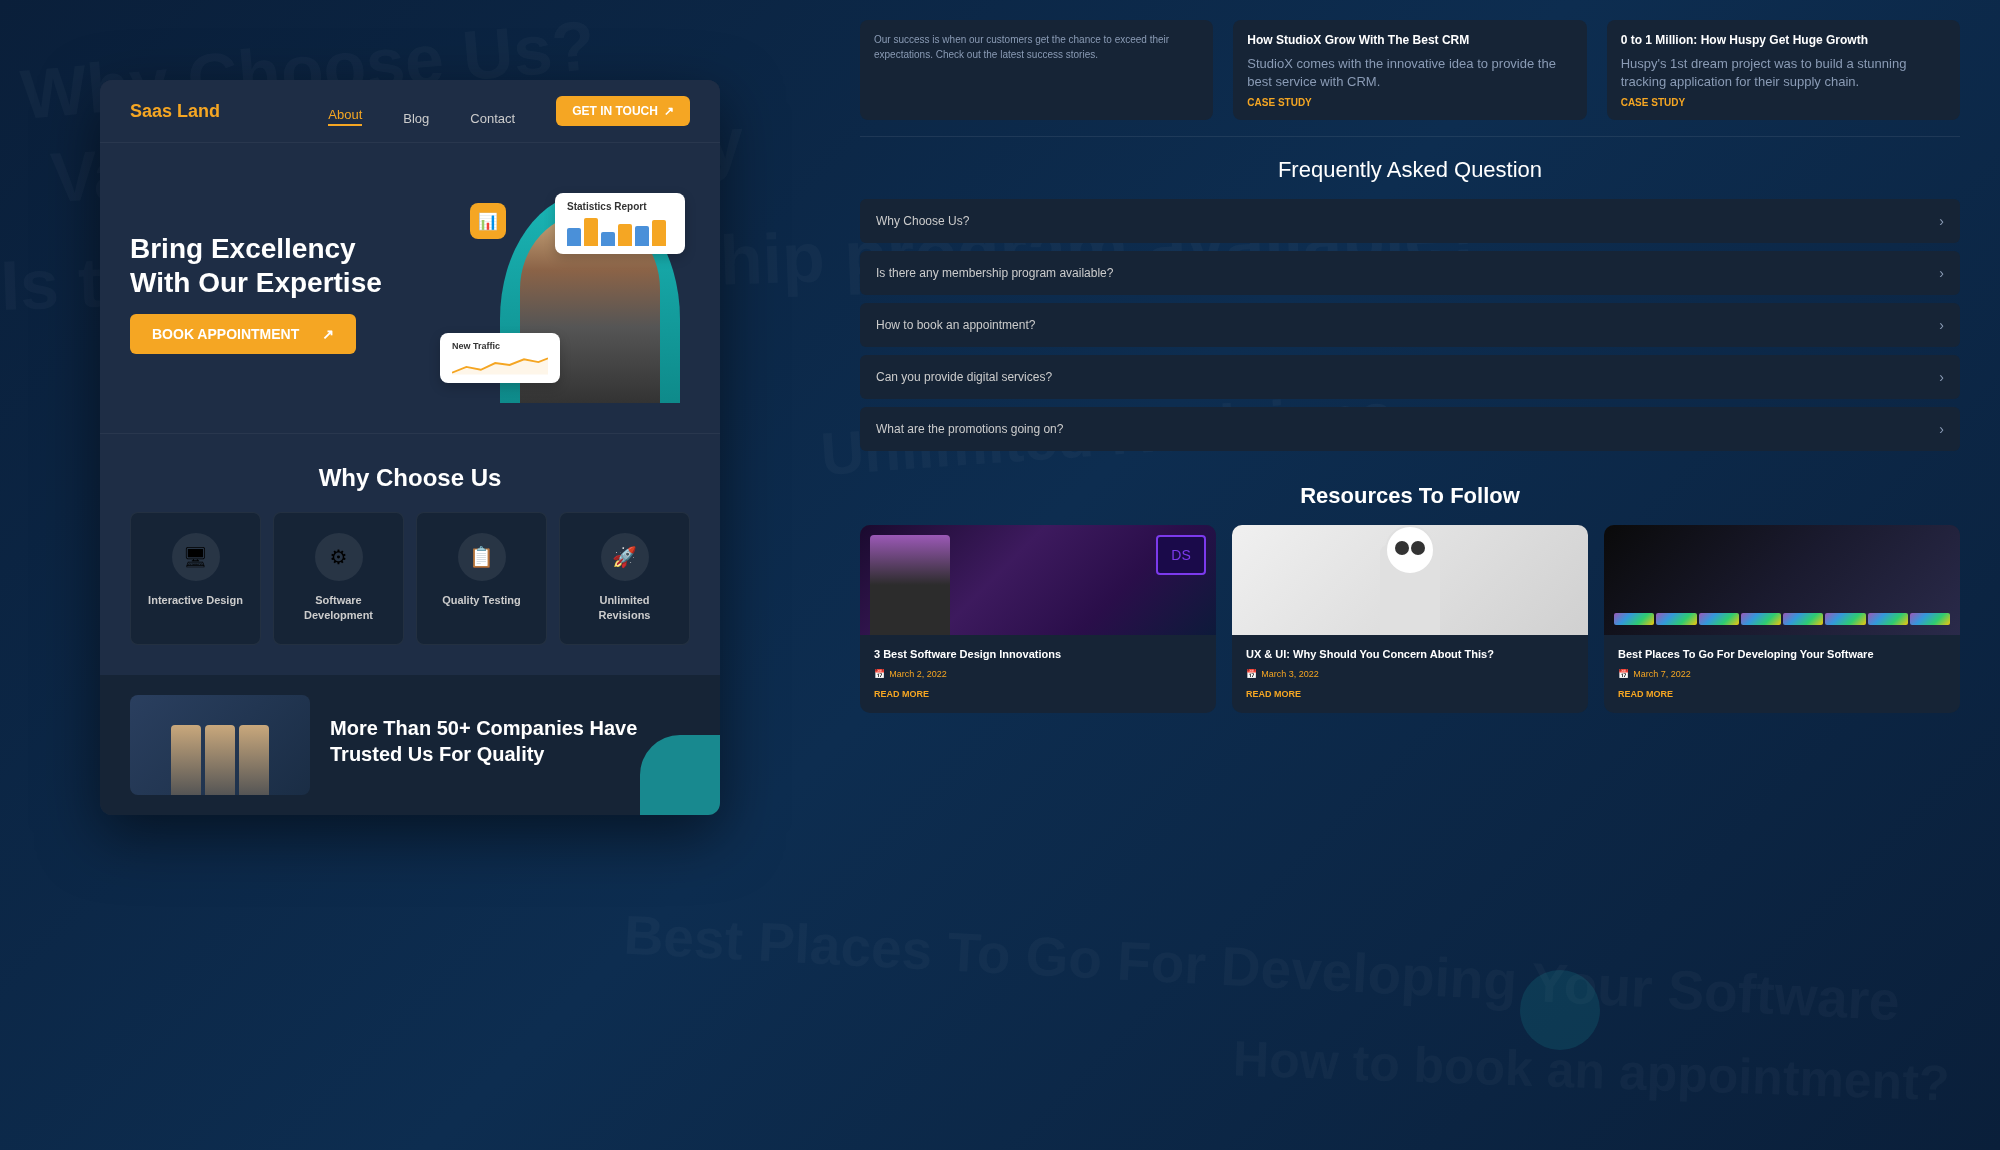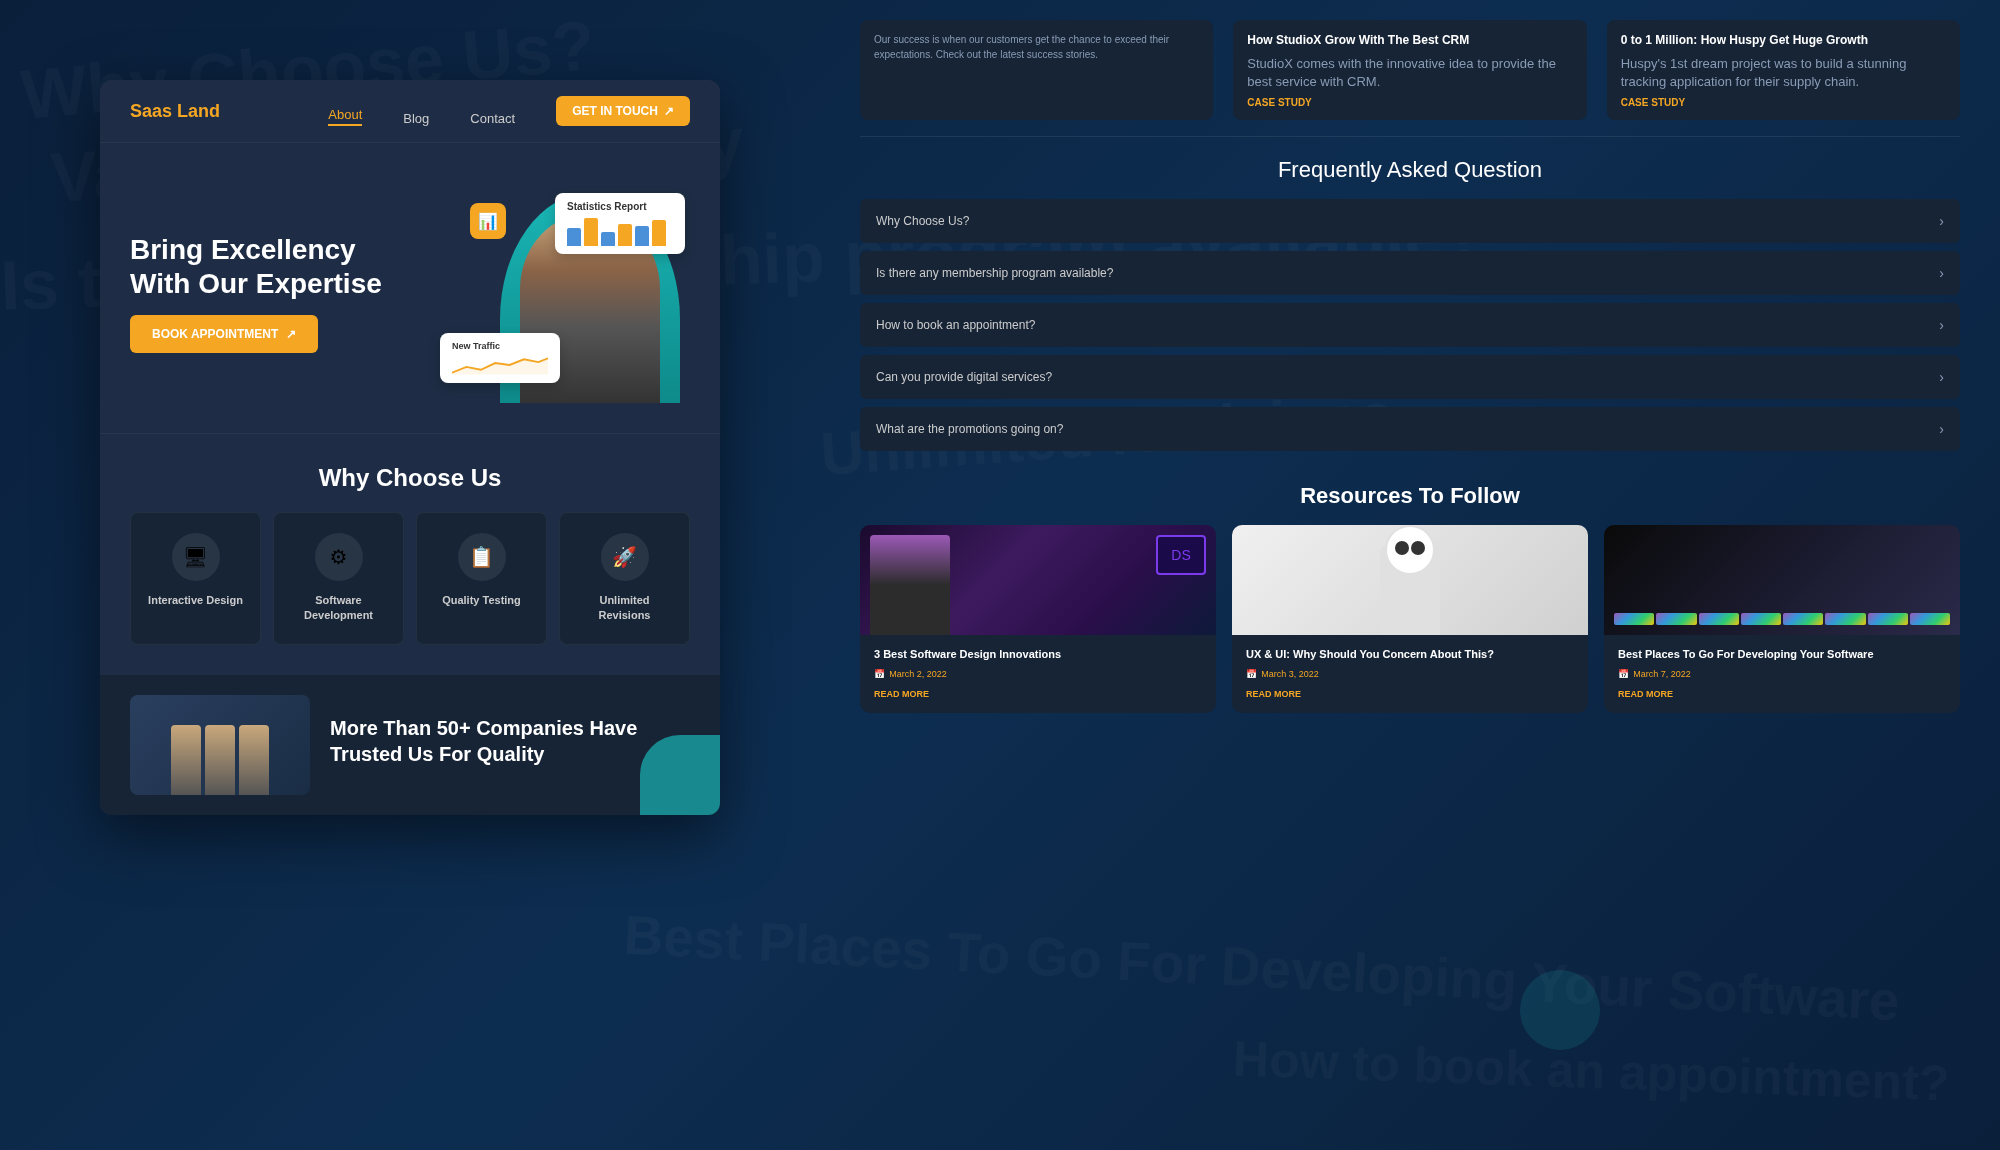--- a/index.html
+++ b/index.html
@@ -129,26 +129,26 @@
       line-height: 1.6;
       margin-bottom: 20px;
     }
 
     .hero-btn {
       background: #f5a623;
       color: #fff;
       border: none;
       padding: 12px 22px;
       border-radius: 6px;
-      font-size: 12px;
+      font-size: 14px;
       font-weight: 700;
       cursor: pointer;
       display: inline-flex;
       align-items: center;
-      gap: 8px;
+      gap: 23px;
     }
 
     .hero-image {
       width: 240px;
       height: 220px;
       position: relative;
       flex-shrink: 0;
     }
 
     .hero-person {

